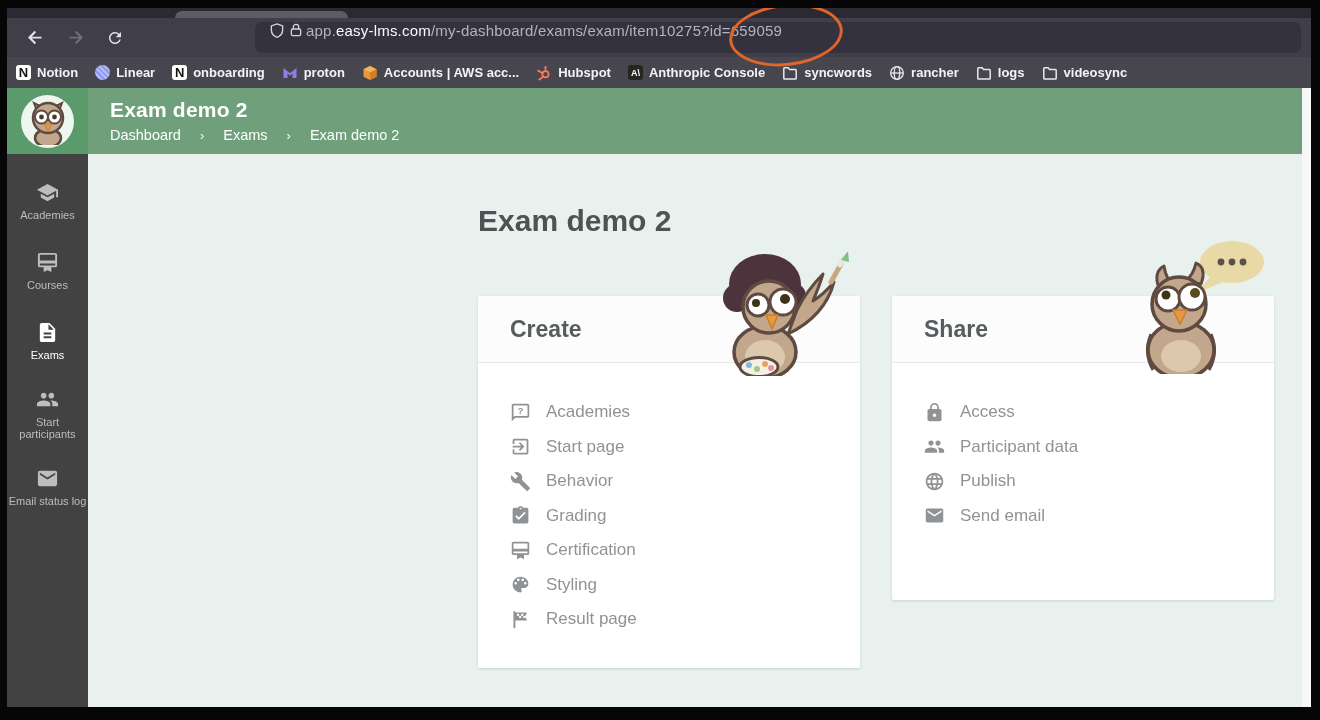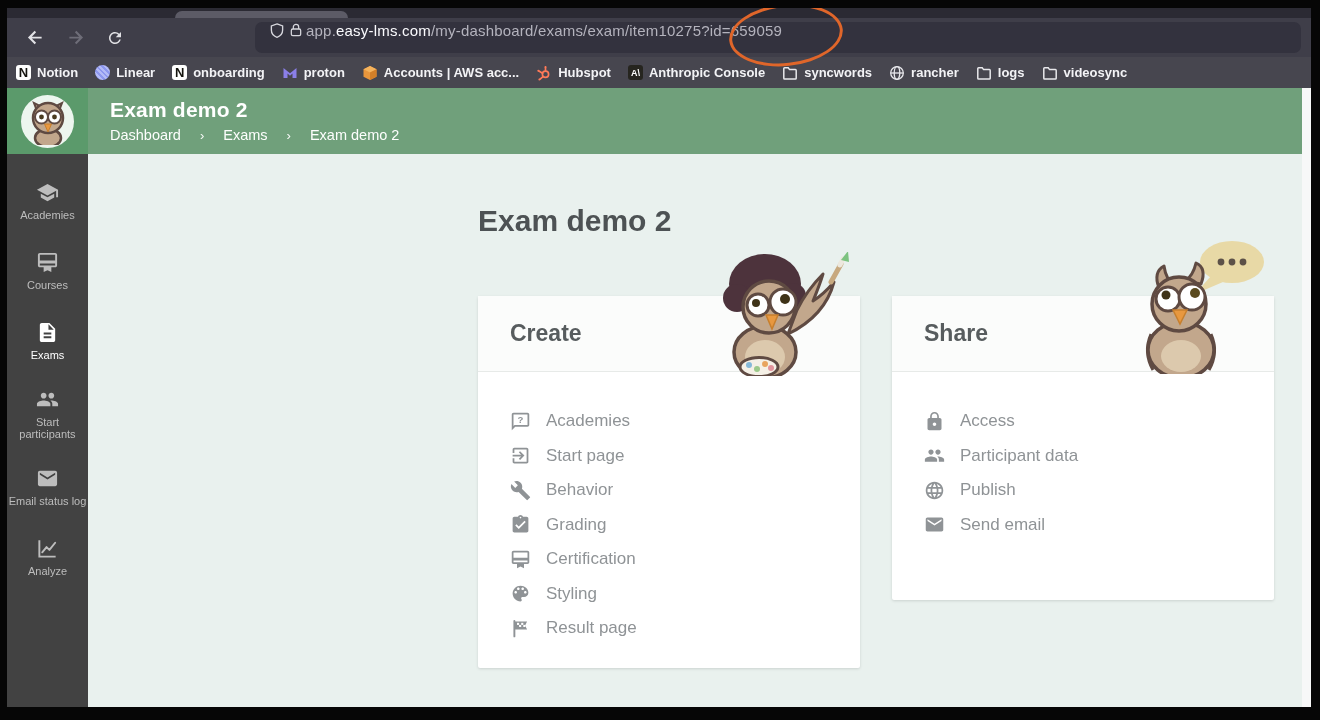--- a/index.html
+++ b/index.html
@@ -34,21 +34,21 @@
   .logo-circle { width:53px; height:53px; border-radius:50%; background:#edf6ef; display:flex; align-items:center; justify-content:center; overflow:hidden; }
   .side-nav { position:absolute; top:66px; left:0; right:0; display:flex; flex-direction:column; padding-top:12px; }
   .nav-item { height:70px; display:flex; flex-direction:column; align-items:center; justify-content:center; gap:5px; color:#bdbdbd; cursor:pointer; }
   .nav-item .nav-label { font-size:11px; line-height:12px; text-align:center; white-space:nowrap; }
   .nav-item.wrap .nav-label { white-space:normal; width:72px; }
   .nav-item.active { color:#ffffff; }
 
   .content-title { position:absolute; left:471px; top:196px; font-size:30px; font-weight:700; color:#4d5254; z-index:4; }
 
   .card { position:absolute; background:#fff; border-radius:2px; box-shadow:0 1px 3px rgba(0,0,0,.13); z-index:4; }
-  .card-header { height:76px; background:#fbfcfb; border-bottom:1px solid #e7eae8; display:flex; align-items:center; padding-left:32px; }
+  .card-header { height:67px; background:#fbfcfb; border-bottom:1px solid #e7eae8; display:flex; align-items:center; padding-left:32px; }
   .card-title { font-size:23px; font-weight:700; color:#575c5e; }
   .card-list { list-style:none; padding:32px 0 0 32px; }
   .card-list li { display:flex; align-items:center; gap:15px; height:34.5px; color:#8f9396; font-size:17px; cursor:pointer; }
   .card-list li svg { flex:0 0 auto; }
   .card-create { left:471px; top:288px; width:382px; height:372px; }
   .card-share  { left:885px; top:288px; width:382px; height:304px; }
 
   .owl-painter { position:absolute; left:706px; top:244px; width:142px; height:124px; z-index:10; }
   .owl-thinker { position:absolute; left:1130px; top:228px; width:132px; height:138px; z-index:10; }
   .page-scrollbar { position:absolute; top:80px; right:0; width:9px; bottom:0; background:#f7f8f8; z-index:7; }
@@ -220,29 +220,20 @@
         <svg width="23" height="23" viewBox="0 0 24 24" fill="currentColor">
               <path d="M16 11c1.66 0 2.99-1.34 2.99-3S17.66 5 16 5c-1.66 0-3 1.34-3 3s1.34 3 3 3zm-8 0c1.66 0 2.99-1.34 2.99-3S9.66 5 8 5C6.34 5 5 6.34 5 8s1.34 3 3 3zm0 2c-2.33 0-7 1.17-7 3.5V19h14v-2.5c0-2.33-4.67-3.5-7-3.5zm8 0c-.29 0-.62.02-.97.05 1.16.84 1.97 1.97 1.97 3.45V19h6v-2.5c0-2.33-4.67-3.5-7-3.5z"></path>
             </svg>
         <span class="nav-label">Start participants</span>
       </div>
       <div class="nav-item">
         <svg width="23" height="23" viewBox="0 0 24 24" fill="currentColor">
               <path d="M20 4H4c-1.1 0-1.99.9-1.99 2L2 18c0 1.1.9 2 2 2h16c1.1 0 2-.9 2-2V6c0-1.1-.9-2-2-2zm0 4l-8 5-8-5V6l8 5 8-5v2z"></path>
             </svg>
         <span class="nav-label">Email status log</span>
-      </div>
-      <div class="nav-item">
-        <svg width="23" height="23" viewBox="0 0 24 24">
-              <g fill="none" stroke="currentColor" stroke-width="2">
-                <path d="M3.5 3.5v17h17"></path>
-                <path d="M6.5 16l4.5-5.5 3 3 6-7.5" stroke-linejoin="round" stroke-linecap="round"></path>
-              </g>
-            </svg>
-        <span class="nav-label">Analyze</span>
       </div>
     </div>
   </div>
 
   <div class="content-title">Exam demo 2</div>
 
   <div class="card card-create">
     <div class="card-header">
       <span class="card-title">Create</span>
     </div>

